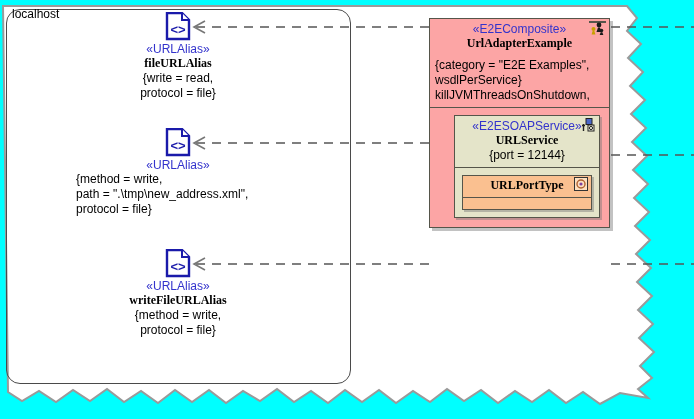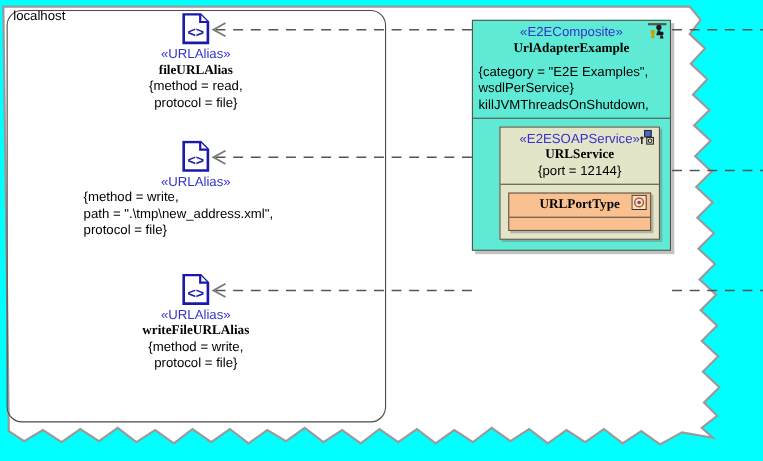--- a/index.html
+++ b/index.html
@@ -86,21 +86,21 @@
     white-space: pre;
   }
 
   
   #composite {
     position: absolute;
     left: 429px; top: 18px;
     width: 181px;
     box-sizing: border-box;
     border: 1px solid #55554a;
-    background: #5eead4;
+    background: #fca5a5;
     box-shadow: 3px 3px 0 rgba(120,120,120,0.45);
   }
   #composite .hdr {
     padding: 3px 4px 5px 4px;
     text-align: center;
     position: relative;
   }
   #composite .propblock {
     padding: 2px 5px 4px 5px;
     border-top: none;
@@ -236,21 +236,21 @@
     <div class="alias" style="left:28px; top:12px;">
       <span class="icon-wrap">
         <svg width="26" height="29" viewBox="0 0 26 29">
           <path d="M 2,1 L 17,1 L 24,8 L 24,27 L 2,27 Z" fill="#ffffff" stroke="#1a1aaa" stroke-width="2.4"></path>
           <path d="M 17,1 L 17,8 L 24,8" fill="#ffffff" stroke="#1a1aaa" stroke-width="2"></path>
           <text x="13" y="22" font-family="'Liberation Sans',sans-serif" font-size="13" font-weight="bold" fill="#1a1aaa" text-anchor="middle">&lt;&gt;</text>
         </svg>
       </span>
       <div class="stereo">«URLAlias»</div>
       <div class="elname">fileURLAlias</div>
-      <div class="props">{method = read,</div>
+      <div class="props">{write = read,</div>
       <div class="props">protocol = file}</div>
     </div>
 
     <div class="alias" style="left:28px; top:128px;">
       <span class="icon-wrap">
         <svg width="26" height="29" viewBox="0 0 26 29">
           <path d="M 2,1 L 17,1 L 24,8 L 24,27 L 2,27 Z" fill="#ffffff" stroke="#1a1aaa" stroke-width="2.4"></path>
           <path d="M 17,1 L 17,8 L 24,8" fill="#ffffff" stroke="#1a1aaa" stroke-width="2"></path>
           <text x="13" y="22" font-family="'Liberation Sans',sans-serif" font-size="13" font-weight="bold" fill="#1a1aaa" text-anchor="middle">&lt;&gt;</text>
         </svg>

